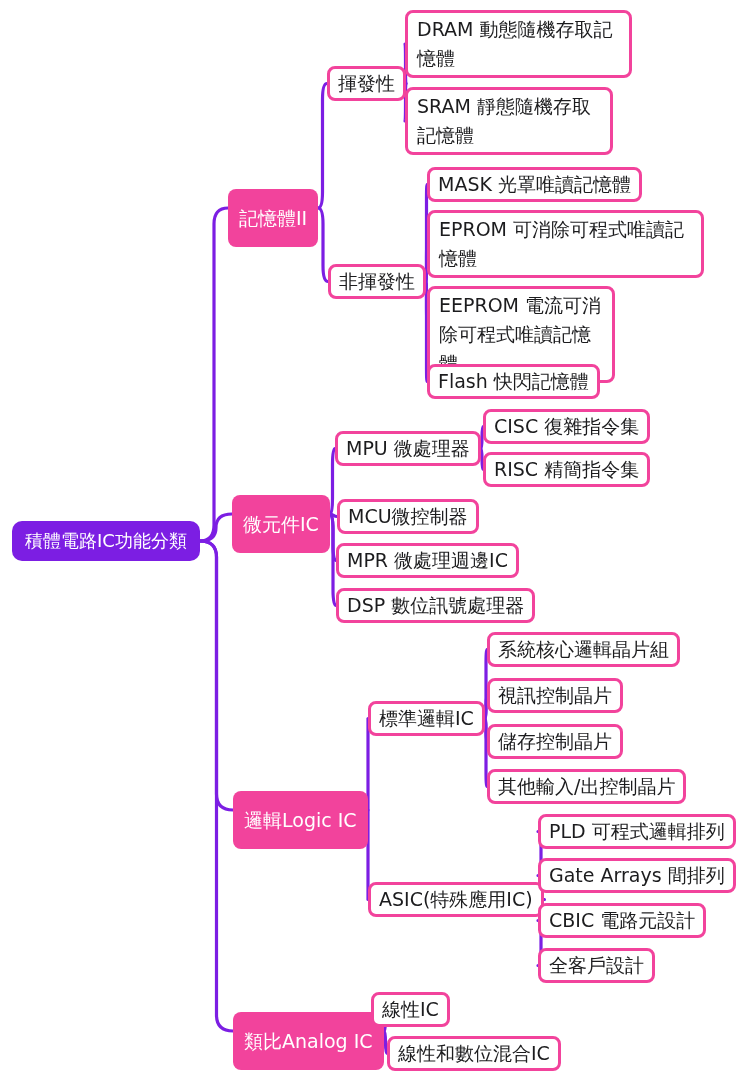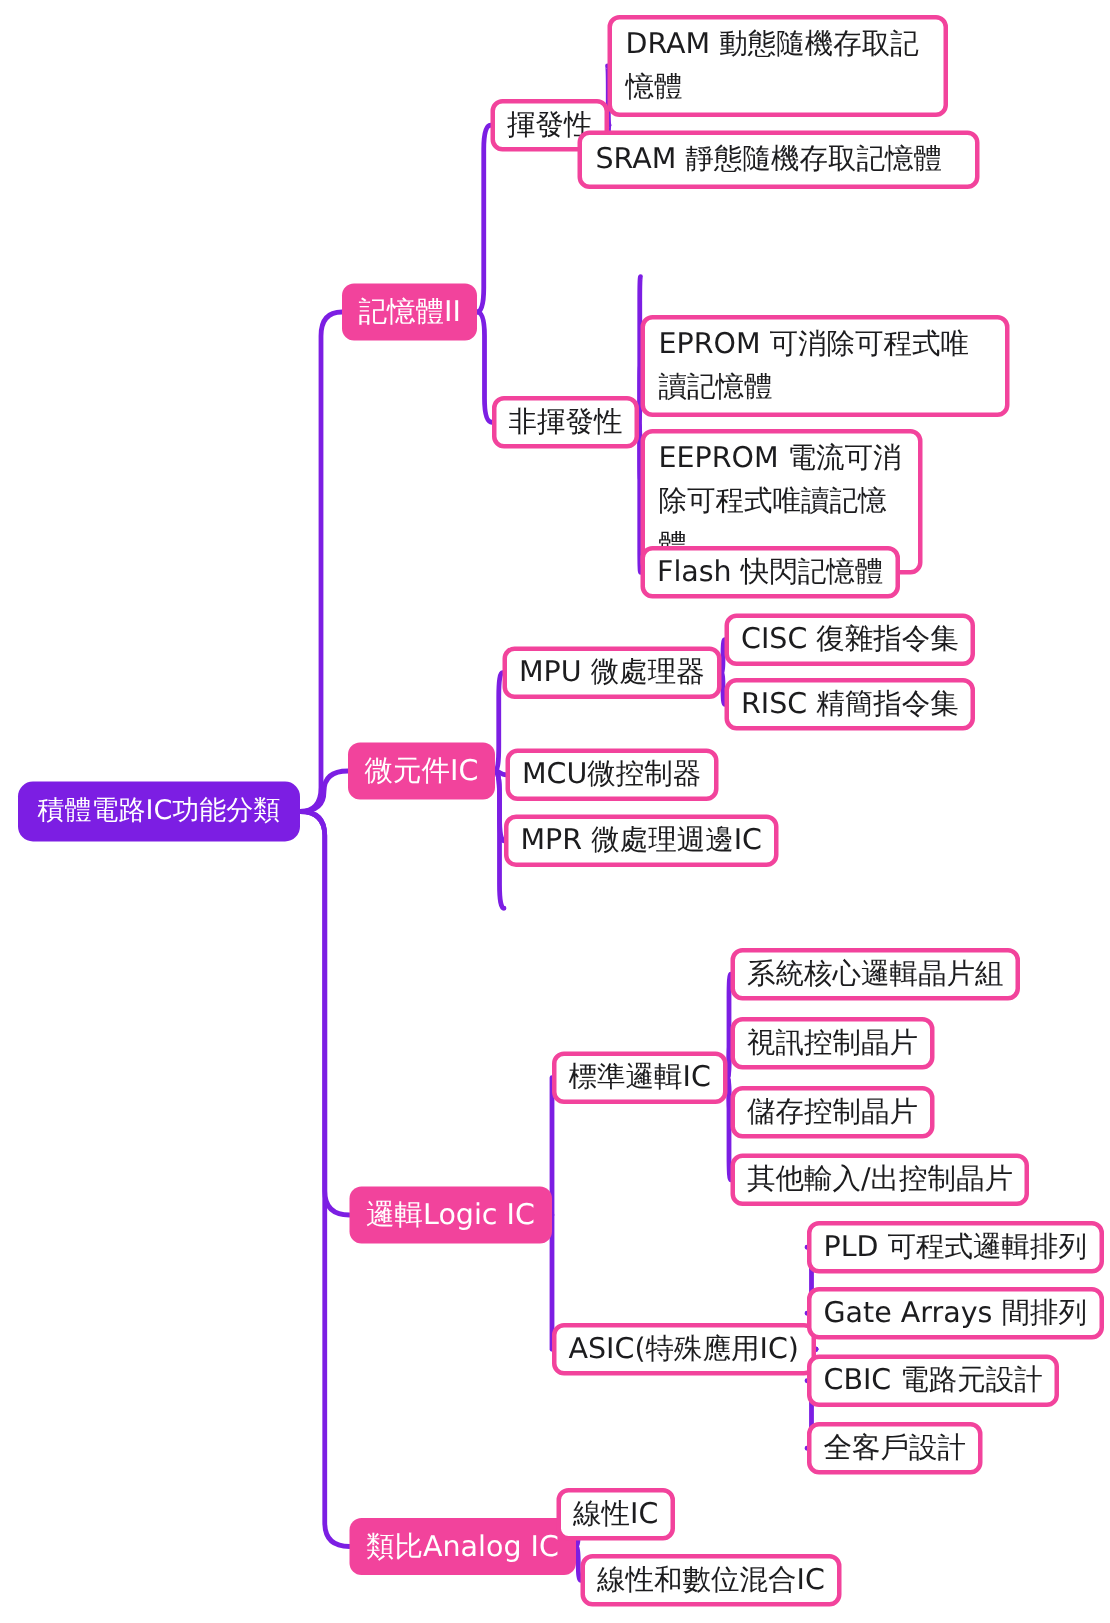--- a/index.html
+++ b/index.html
@@ -37,21 +37,21 @@
   }
   .leaf.wrap{
     white-space:normal;
     line-height:29px;
     padding:2px 9px;
   }
   .branch{
     background:var(--branch-fill);
     color:var(--light-text);
     border-radius:8px;
-    padding:5px 11px;
+    padding:15px 11px;
     line-height:28px;
   }
   .root{
     background:var(--root-fill);
     color:var(--light-text);
     border-radius:10px;
     padding:7px 13px;
     font-size:18px;
     line-height:26px;
   }
@@ -91,32 +91,34 @@
       <path d="M 544 899.5 Q 541 899.5 541 915.5 L 541 949.5 Q 541 965.5 538 965.5" fill="none" stroke="#7c1ee3" stroke-width="3.2" stroke-linecap="round"></path>
       <path d="M 384 1031 Q 385.5 1031 385.5 1020.25 L 385.5 1020.25 Q 385.5 1009.5 387 1009.5" fill="none" stroke="#7c1ee3" stroke-width="3.2" stroke-linecap="round"></path>
       <path d="M 384 1031 Q 385.5 1031 385.5 1042.25 L 385.5 1042.25 Q 385.5 1053.5 387 1053.5" fill="none" stroke="#7c1ee3" stroke-width="3.2" stroke-linecap="round"></path>
     </svg>
 
   <div id="n-root" class="node root" style="left:12px;top:521px">積體電路IC功能分類</div>
 
   <div id="n-mem" class="node branch" style="left:228px;top:189px">記憶體II</div>
   <div id="n-vol" class="node leaf" style="left:327px;top:66px">揮發性</div>
   <div id="n-dram" class="node leaf wrap" style="left:405px;top:10px;width:227px">DRAM 動態隨機存取記憶體</div>
-  <div id="n-sram" class="node leaf wrap" style="left:385px;top:87px;width:268px">SRAM 靜態隨機存取記憶體</div>
+  <div id="n-sram" class="node leaf wrap" style="left:405px;top:87px;width:208px">SRAM 靜態隨機存取記憶體</div>
   <div id="n-nonvol" class="node leaf" style="left:328px;top:264px">非揮發性</div>
-  <div id="n-eprom" class="node leaf wrap" style="left:427px;top:210px;width:246px">EPROM 可消除可程式唯讀記憶體</div>
+  <div id="n-mask" class="node leaf" style="left:427px;top:167px">MASK 光罩唯讀記憶體</div>
+  <div id="n-eprom" class="node leaf wrap" style="left:427px;top:210px;width:277px">EPROM 可消除可程式唯讀記憶體</div>
   <div id="n-eeprom" class="node leaf wrap" style="left:427px;top:286px;width:188px">EEPROM 電流可消除可程式唯讀記憶體</div>
   <div id="n-flash" class="node leaf" style="left:427px;top:364px">Flash 快閃記憶體</div>
 
   <div id="n-micro" class="node branch" style="left:232px;top:495px">微元件IC</div>
   <div id="n-mpu" class="node leaf" style="left:335px;top:431px">MPU 微處理器</div>
   <div id="n-risc" class="node leaf" style="left:483px;top:452px">RISC 精簡指令集</div>
   <div id="n-cisc" class="node leaf" style="left:483px;top:409px">CISC 復雜指令集</div>
   <div id="n-mcu" class="node leaf" style="left:337px;top:499px">MCU微控制器</div>
   <div id="n-mpr" class="node leaf" style="left:336px;top:543px">MPR 微處理週邊IC</div>
+  <div id="n-dsp" class="node leaf" style="left:336px;top:588px">DSP 數位訊號處理器</div>
 
   <div id="n-logic" class="node branch" style="left:233px;top:791px">邏輯Logic IC</div>
   <div id="n-stdlogic" class="node leaf" style="left:368px;top:701px">標準邏輯IC</div>
   <div id="n-sys" class="node leaf" style="left:487px;top:632px">系統核心邏輯晶片組</div>
   <div id="n-video" class="node leaf" style="left:487px;top:678px">視訊控制晶片</div>
   <div id="n-storage" class="node leaf" style="left:487px;top:724px">儲存控制晶片</div>
   <div id="n-otherio" class="node leaf" style="left:487px;top:769px">其他輸入/出控制晶片</div>
   <div id="n-asic" class="node leaf" style="left:368px;top:882px">ASIC(特殊應用IC)</div>
   <div id="n-pld" class="node leaf" style="left:538px;top:814px">PLD 可程式邏輯排列</div>
   <div id="n-gate" class="node leaf" style="left:538px;top:858px">Gate Arrays 間排列</div>

